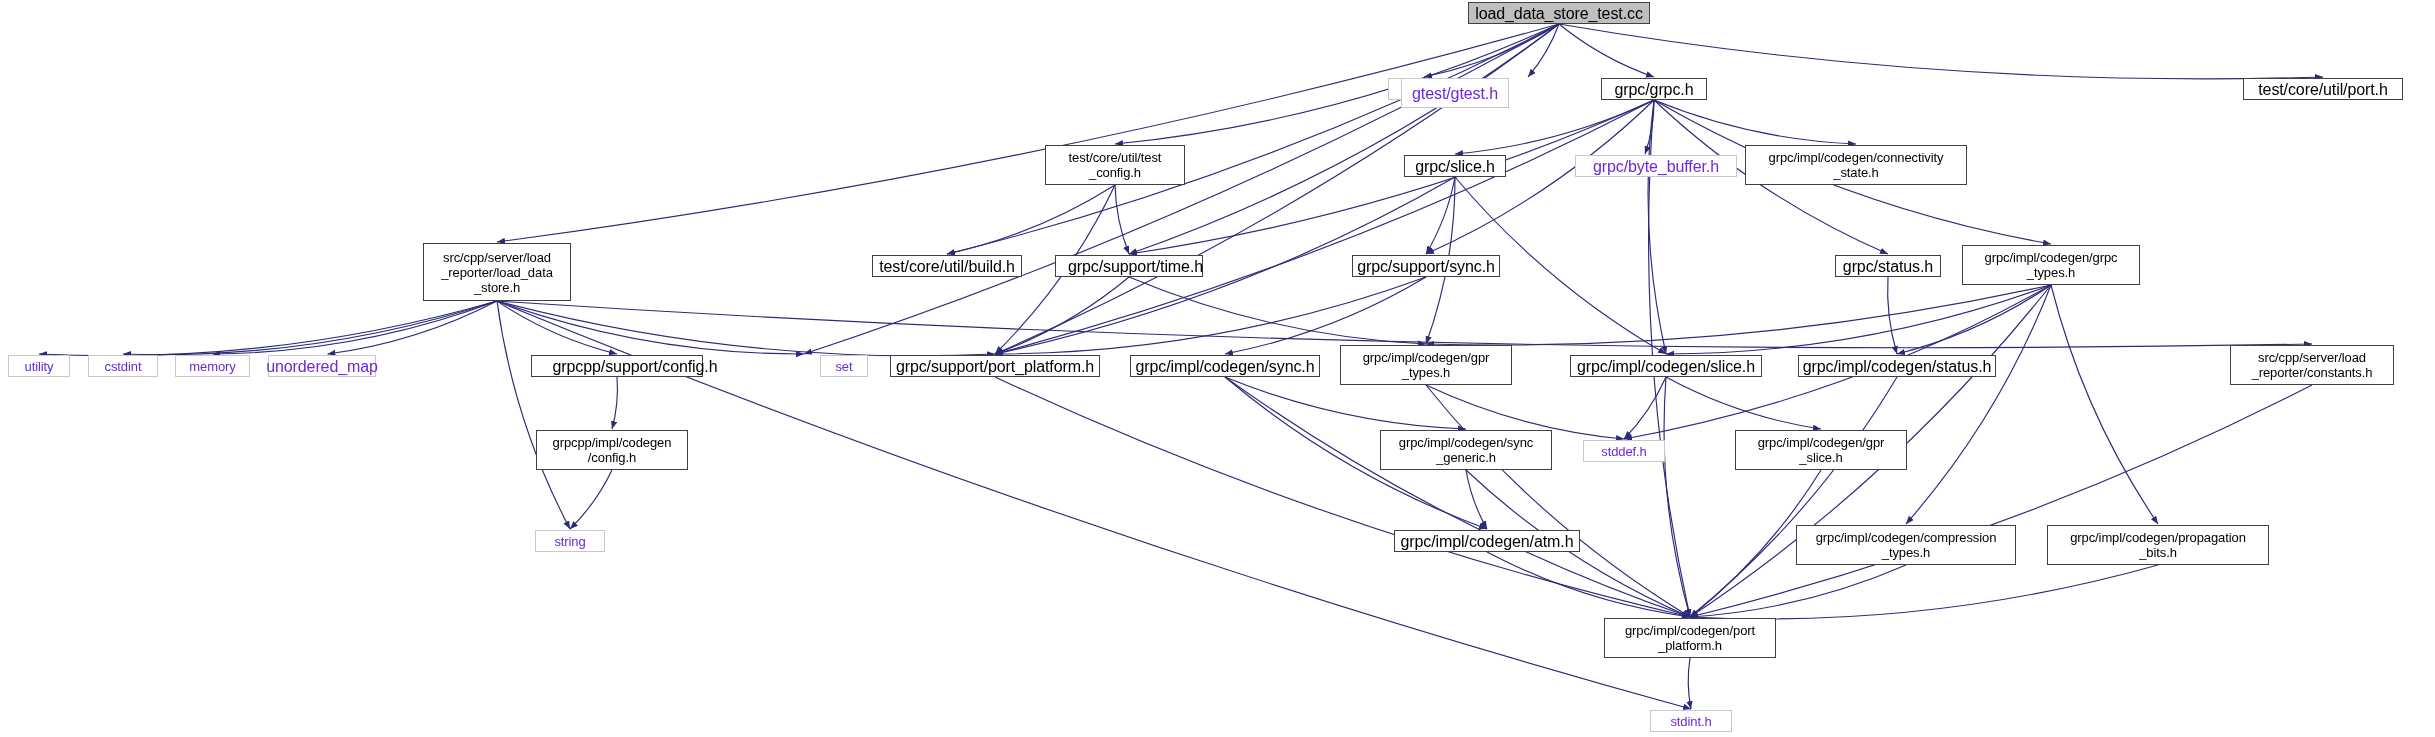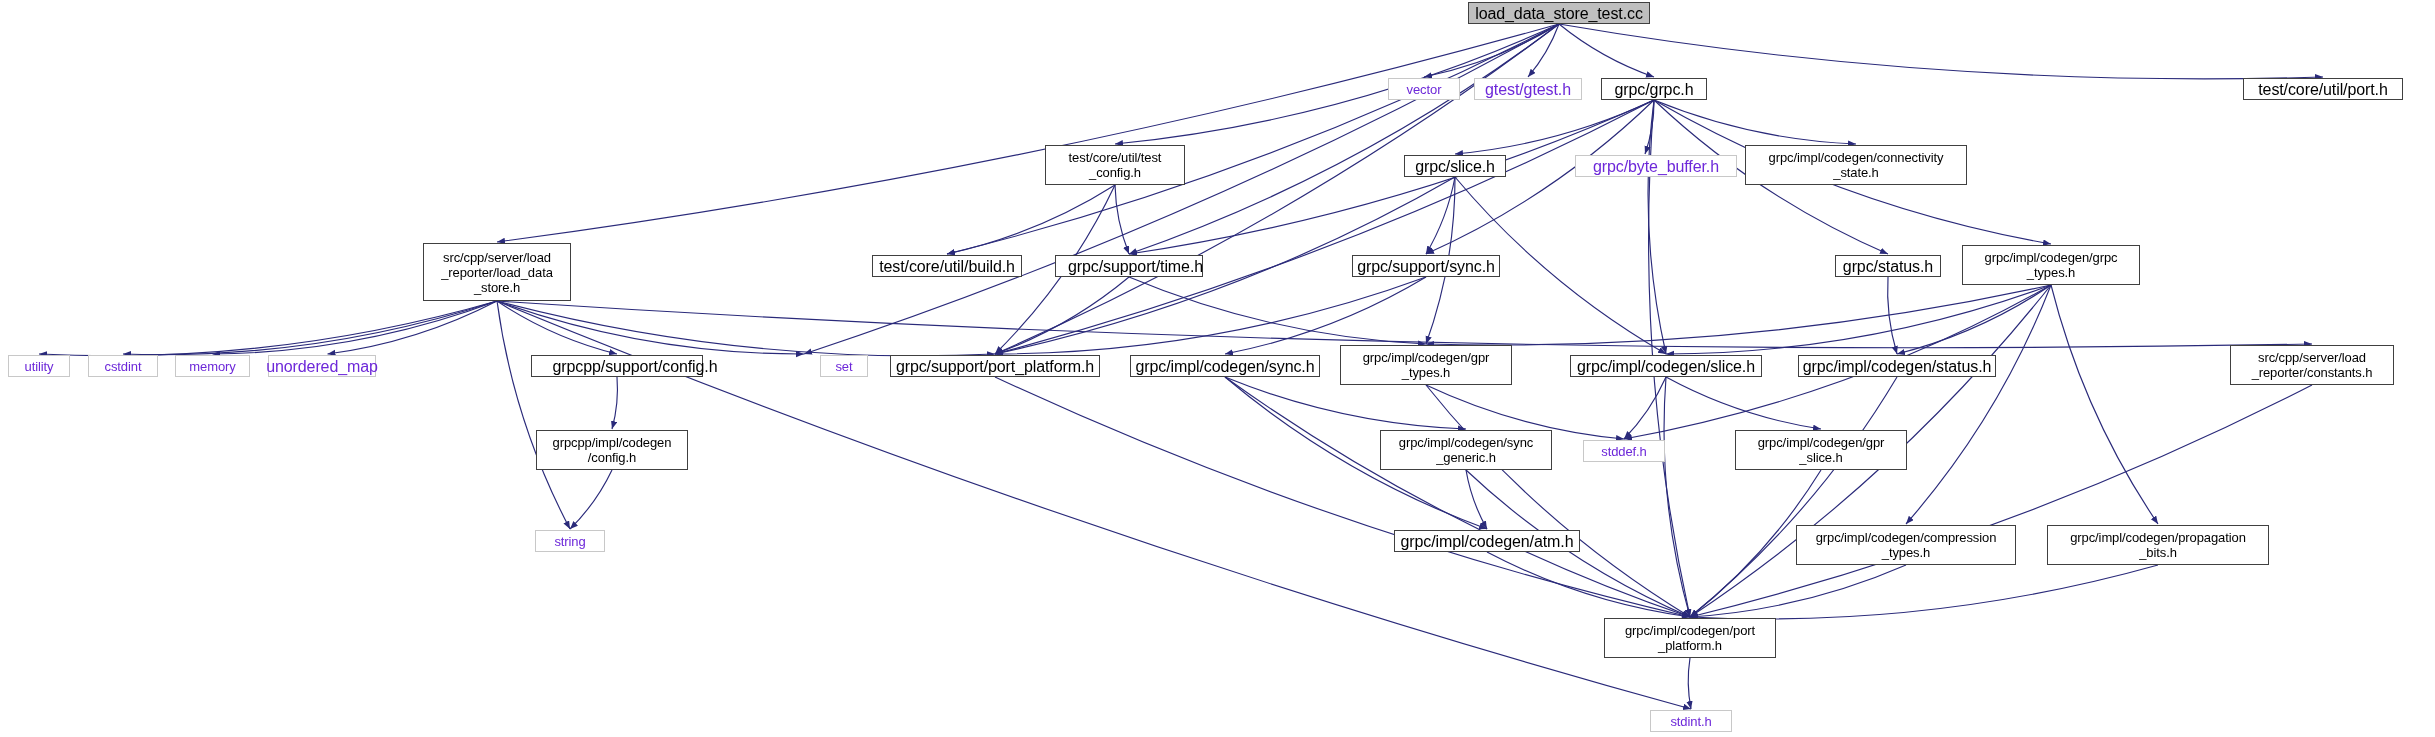--- a/index.html
+++ b/index.html
@@ -112,21 +112,21 @@
         <path d="M1821,470 Q1768.436,555.028 1690,617" marker-end="url(#arrow)"></path>
         <path d="M1487,552 Q1582.78,602.364 1690,617" marker-end="url(#arrow)"></path>
         <path d="M1906,565 Q1802.576,610.008 1690,617" marker-end="url(#arrow)"></path>
         <path d="M2158,565 Q1928.2516137538817,629.2645237849343 1690,617" marker-end="url(#arrow)"></path>
         <path d="M1690,658 Q1686.012,683.588 1691,709" marker-end="url(#arrow)"></path>
       </g>
   </svg>
   <div id="node-layer">
       <div class="node root" style="left: 1468px; top: 2px; width: 182px; height: 22px;">load_data_store_test.cc</div>
       <div class="node faint small" style="left: 1388px; top: 78px; width: 72px; height: 22px;">vector</div>
-      <div class="node faint" style="left: 1474px; top: 78px; width: 108px; height: 22px;">gtest/gtest.h</div>
+      <div class="node faint" style="left: 1401px; top: 78px; width: 108px; height: 30px;">gtest/gtest.h</div>
       <div class="node strong" style="left: 1601px; top: 78px; width: 106px; height: 22px;">grpc/grpc.h</div>
       <div class="node strong" style="left: 2243px; top: 78px; width: 160px; height: 22px;">test/core/util/port.h</div>
       <div class="node strong small" style="left: 1045px; top: 145px; width: 140px; height: 40px;">test/core/util/test
 _config.h</div>
       <div class="node strong" style="left: 1404px; top: 155px; width: 102px; height: 22px;">grpc/slice.h</div>
       <div class="node faint" style="left: 1575px; top: 155px; width: 162px; height: 22px;">grpc/byte_buffer.h</div>
       <div class="node strong small" style="left: 1745px; top: 145px; width: 222px; height: 40px;">grpc/impl/codegen/connectivity
 _state.h</div>
       <div class="node strong" style="left: 872px; top: 255px; width: 150px; height: 22px;">test/core/util/build.h</div>
       <div class="node strong" style="left: 1055px; top: 255px; width: 148px; height: 22px; padding-left: 13px;">grpc/support/time.h</div>

